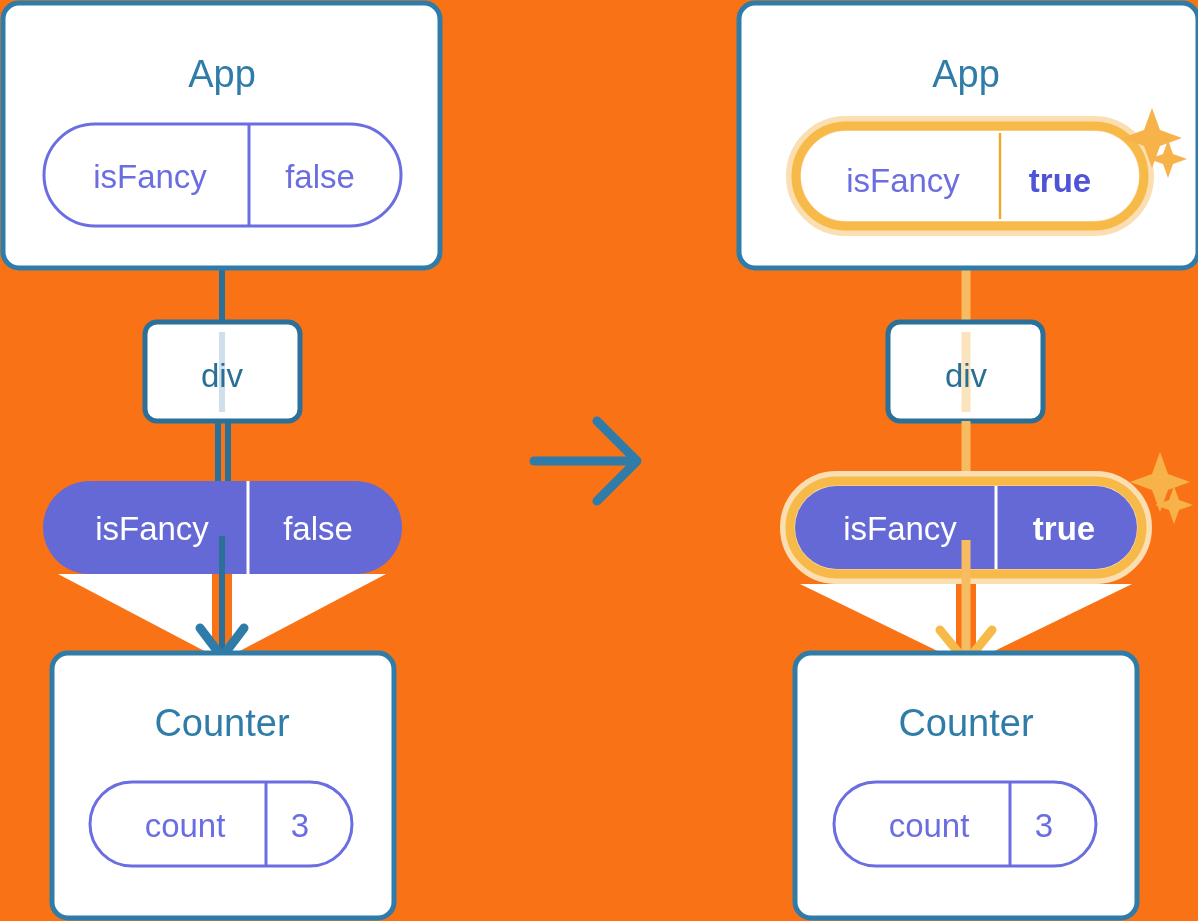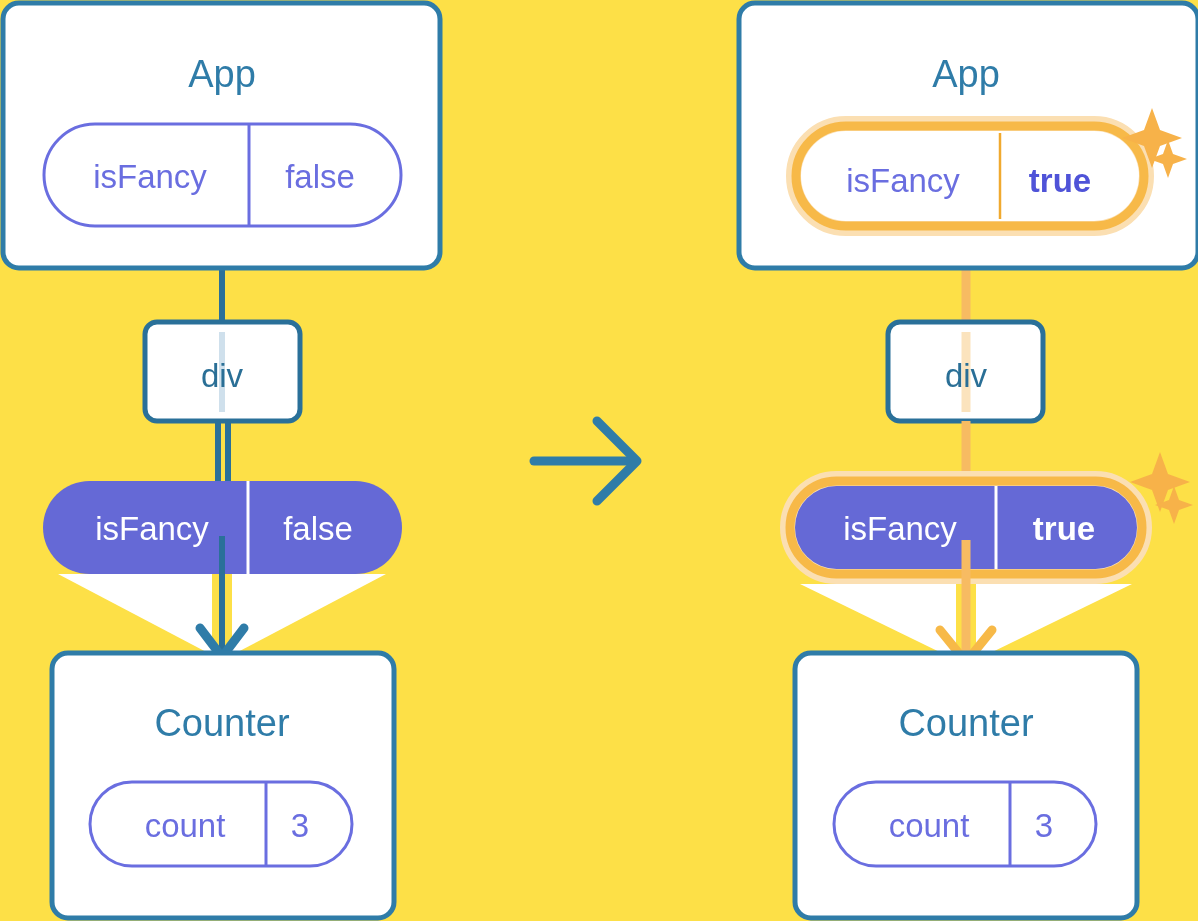--- a/index.html
+++ b/index.html
@@ -10,21 +10,21 @@
   body {
     width: 1198px;
     height: 921px;
     overflow: hidden;
     font-family: "Liberation Sans", sans-serif;
   }
   #stage {
     position: relative;
     width: 1198px;
     height: 921px;
-    background: #fde047;
+    background: #f97316;
   }
   svg.diagram {
     position: absolute;
     left: 0;
     top: 0;
     width: 1198px;
     height: 921px;
     display: block;
   }
   text {

